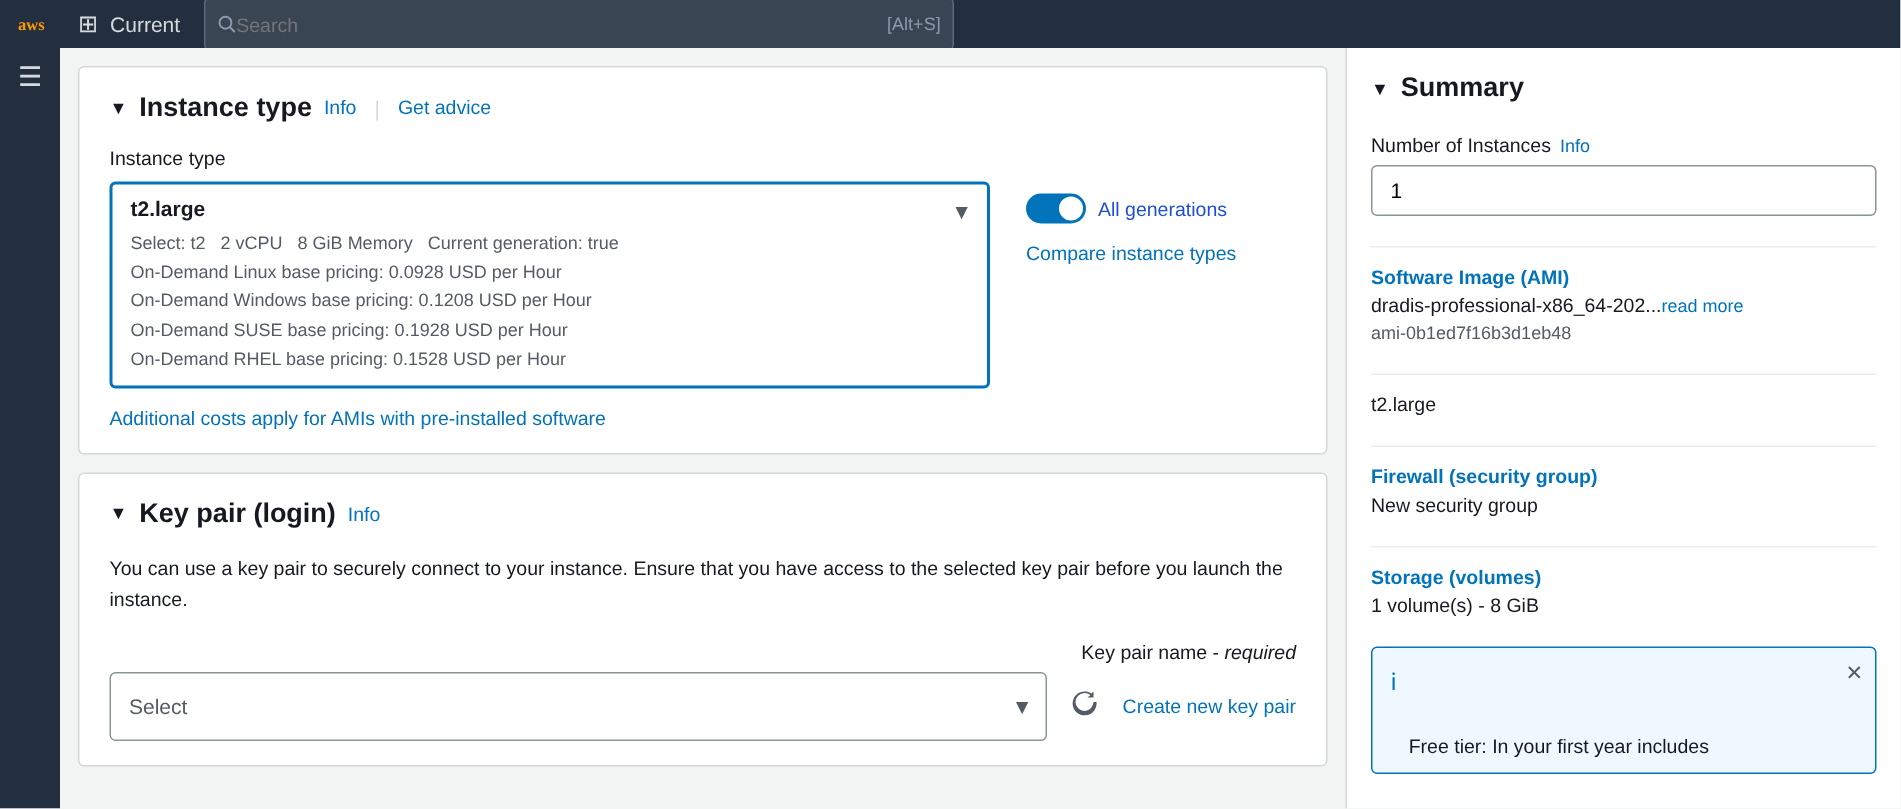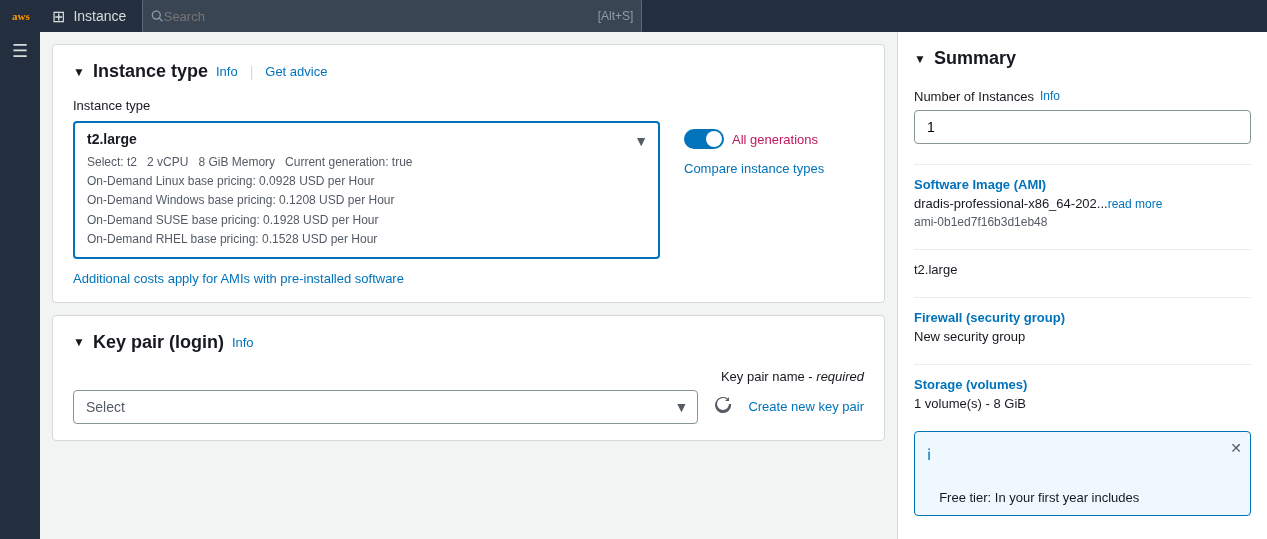--- a/index.html
+++ b/index.html
@@ -204,21 +204,21 @@
       right: 2px;
       top: 2px;
       width: 16px;
       height: 16px;
       background: white;
       border-radius: 50%;
     }
 
     .toggle-label {
       font-size: 13px;
-      color: #be185d;
+      color: #1d4ed8;
     }
 
     .compare-link {
       color: #0073bb;
       font-size: 13px;
       text-decoration: none;
       cursor: pointer;
     }
 
     .additional-costs-link {
@@ -254,21 +254,21 @@
       align-items: center;
       gap: 12px;
     }
 
     .select-wrapper {
       position: relative;
       flex: 1;
     }
     .select-wrapper select {
       width: 100%;
-      height: 34px;
+      height: 46px;
       border: 1px solid #879596;
       border-radius: 4px;
       padding: 0 36px 0 12px;
       background: #fff;
       font-size: 14px;
       color: #545b64;
       appearance: none;
       cursor: pointer;
     }
     .select-chevron {
@@ -318,20 +318,21 @@
       font-size: 18px;
       font-weight: 700;
     }
 
     .summary-field {
       margin-bottom: 20px;
     }
 
     .summary-field-label-row {
       display: flex;
+      align-items: center;
       gap: 6px;
       margin-bottom: 6px;
     }
 
     .summary-field-label {
       font-size: 13px;
       color: #16191f;
     }
 
     .summary-info-link {
@@ -413,21 +414,21 @@
 </head>
 <body>
 
 <div class="top-nav">
   <div class="aws-logo">
     <svg width="32" height="20" viewBox="0 0 32 20">
       <text x="0" y="14" fill="#ff9900" font-size="11" font-weight="bold">aws</text>
     </svg>
   </div>
   <span class="nav-grid-icon">⊞</span>
-  <span class="nav-services-label">Instance</span>
+  <span class="nav-services-label">Current</span>
   <div class="nav-search">
     <svg width="14" height="14" viewBox="0 0 14 14" fill="none">
       <circle cx="6" cy="6" r="4.5" stroke="#8b9bac" stroke-width="1.5"></circle>
       <line x1="9.5" y1="9.5" x2="13" y2="13" stroke="#8b9bac" stroke-width="1.5"></line>
     </svg>
     <input type="text" placeholder="Search" style="">
     <span class="nav-search-hint">[Alt+S]</span>
   </div>
 </div>
 
@@ -480,20 +481,21 @@
       <a class="additional-costs-link">Additional costs apply for AMIs with pre-installed software</a>
     </div>
 
     <div class="section-card">
       <div class="section-header">
         <span class="section-collapse-icon">▼</span>
         <span class="section-title">Key pair (login)</span>
         <a class="section-info-link">Info</a>
       </div>
 
+      <p class="key-pair-info">You can use a key pair to securely connect to your instance. Ensure that you have access to the selected key pair before you launch the instance.</p>
 
       <div class="field-label-required">
         <span>Key pair name</span> - <em>required</em>
       </div>
 
       <div class="select-row">
         <div class="select-wrapper">
           <select>
             <option value="">Select</option>
           </select>

